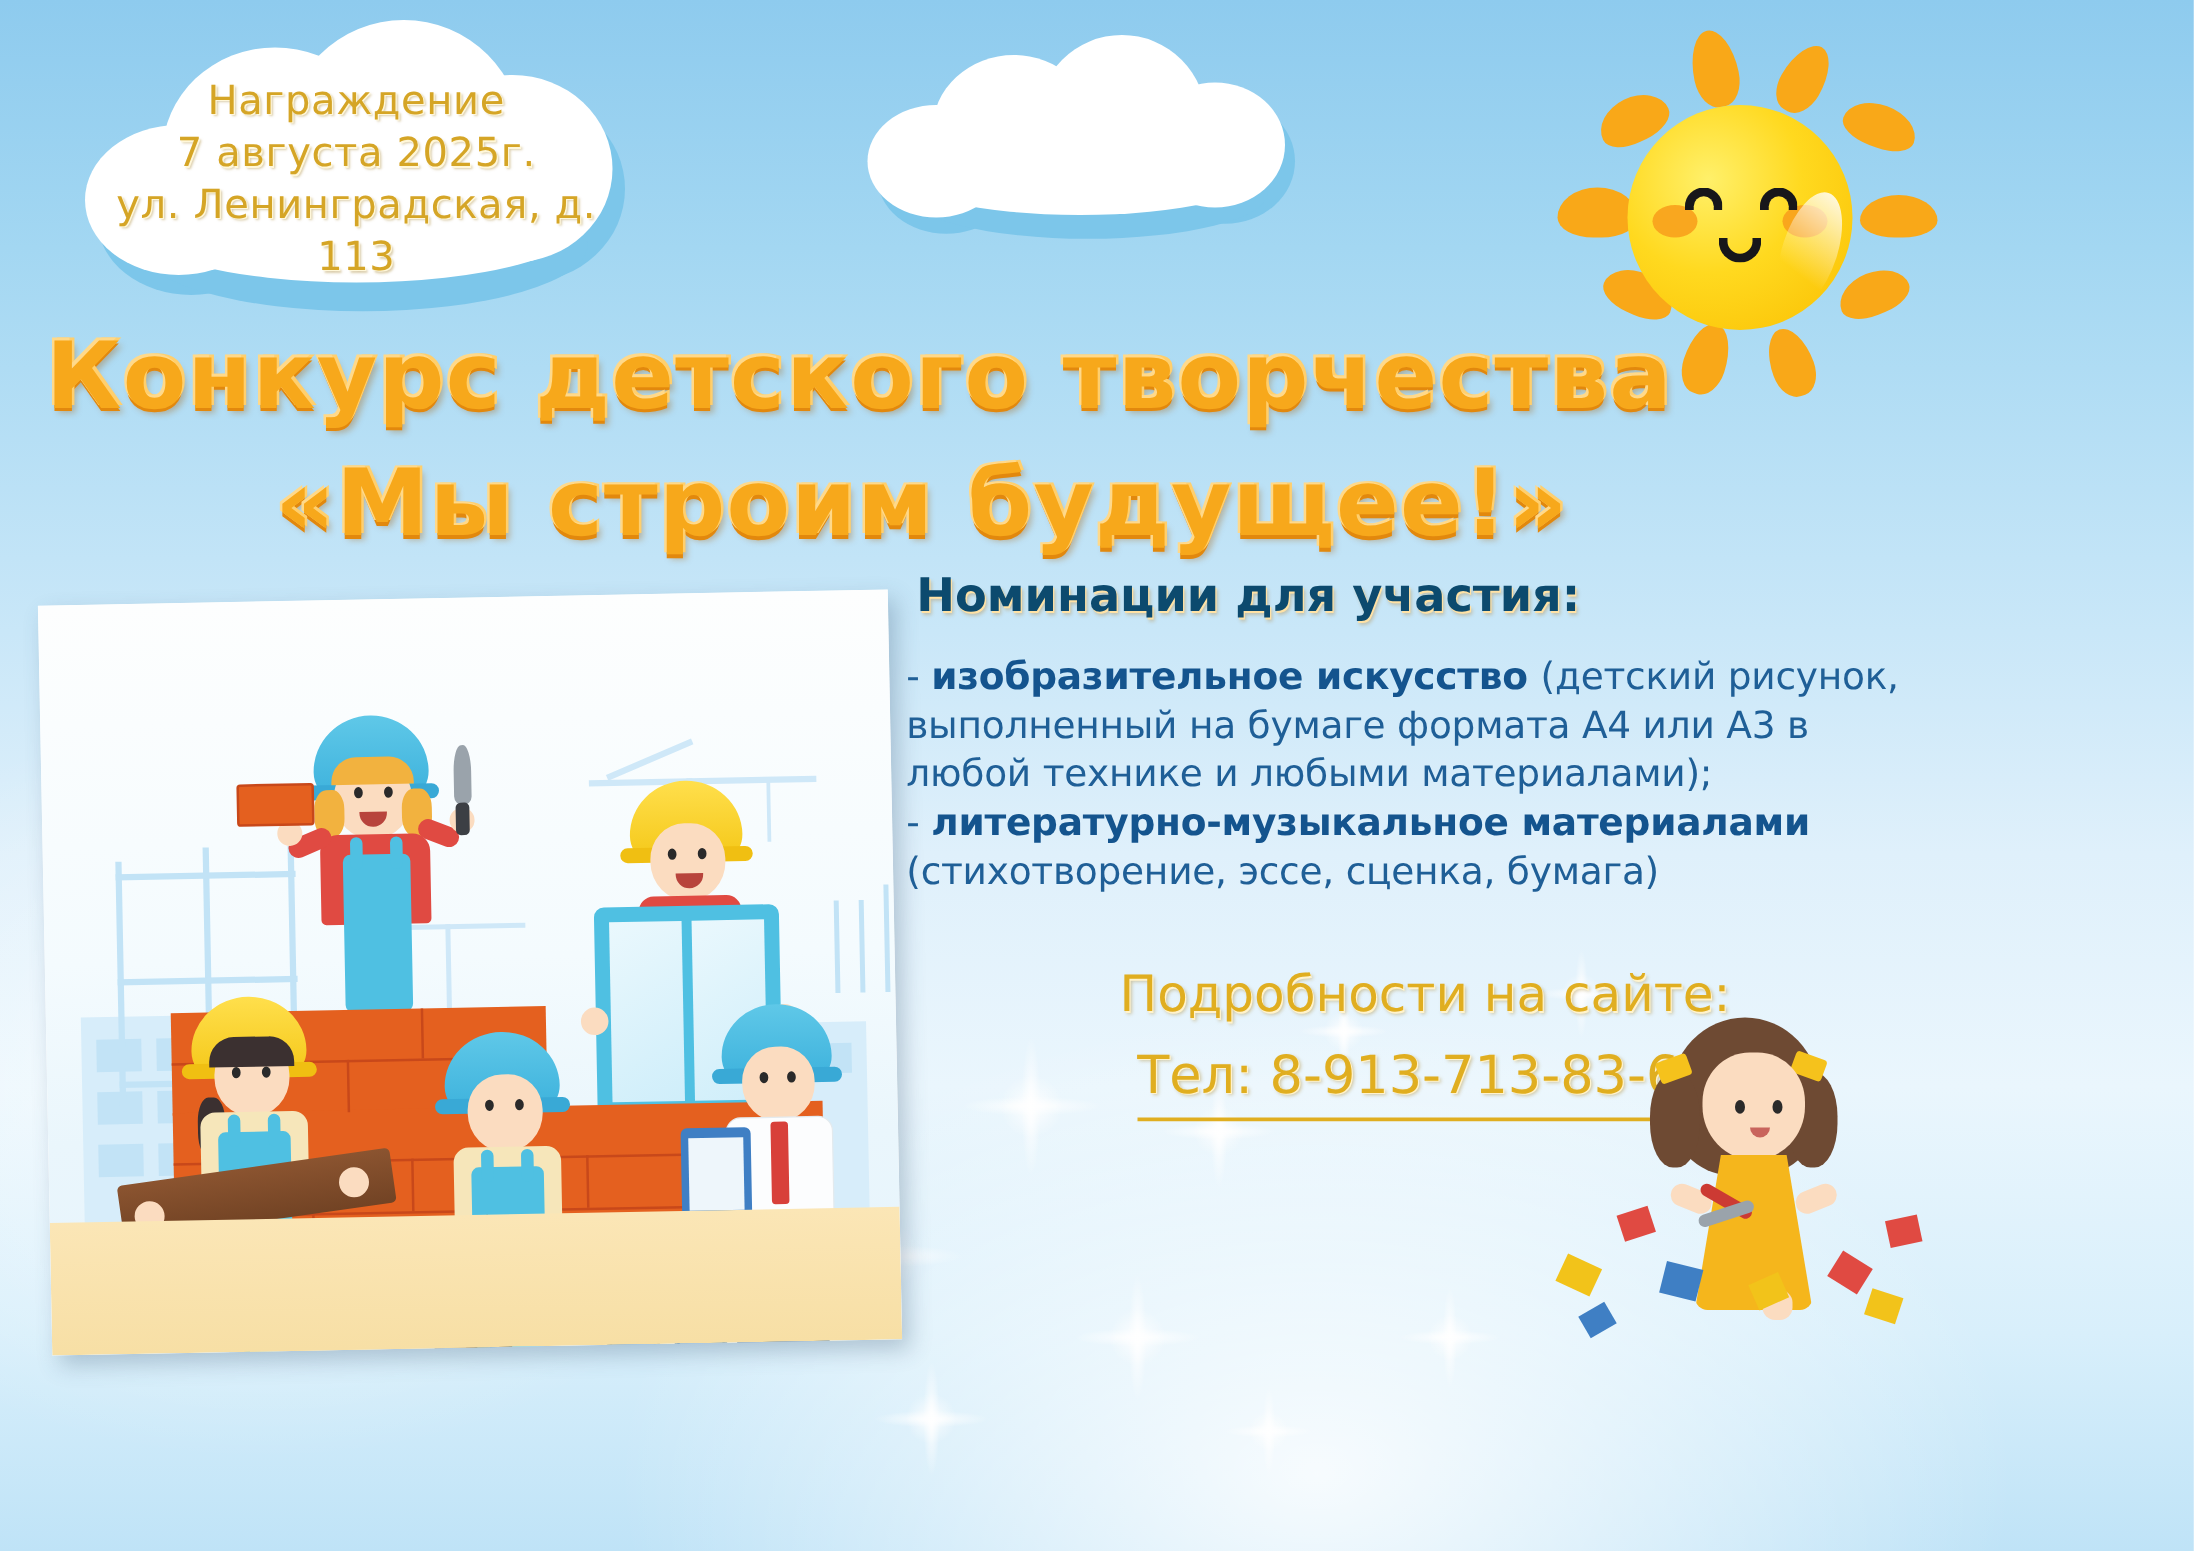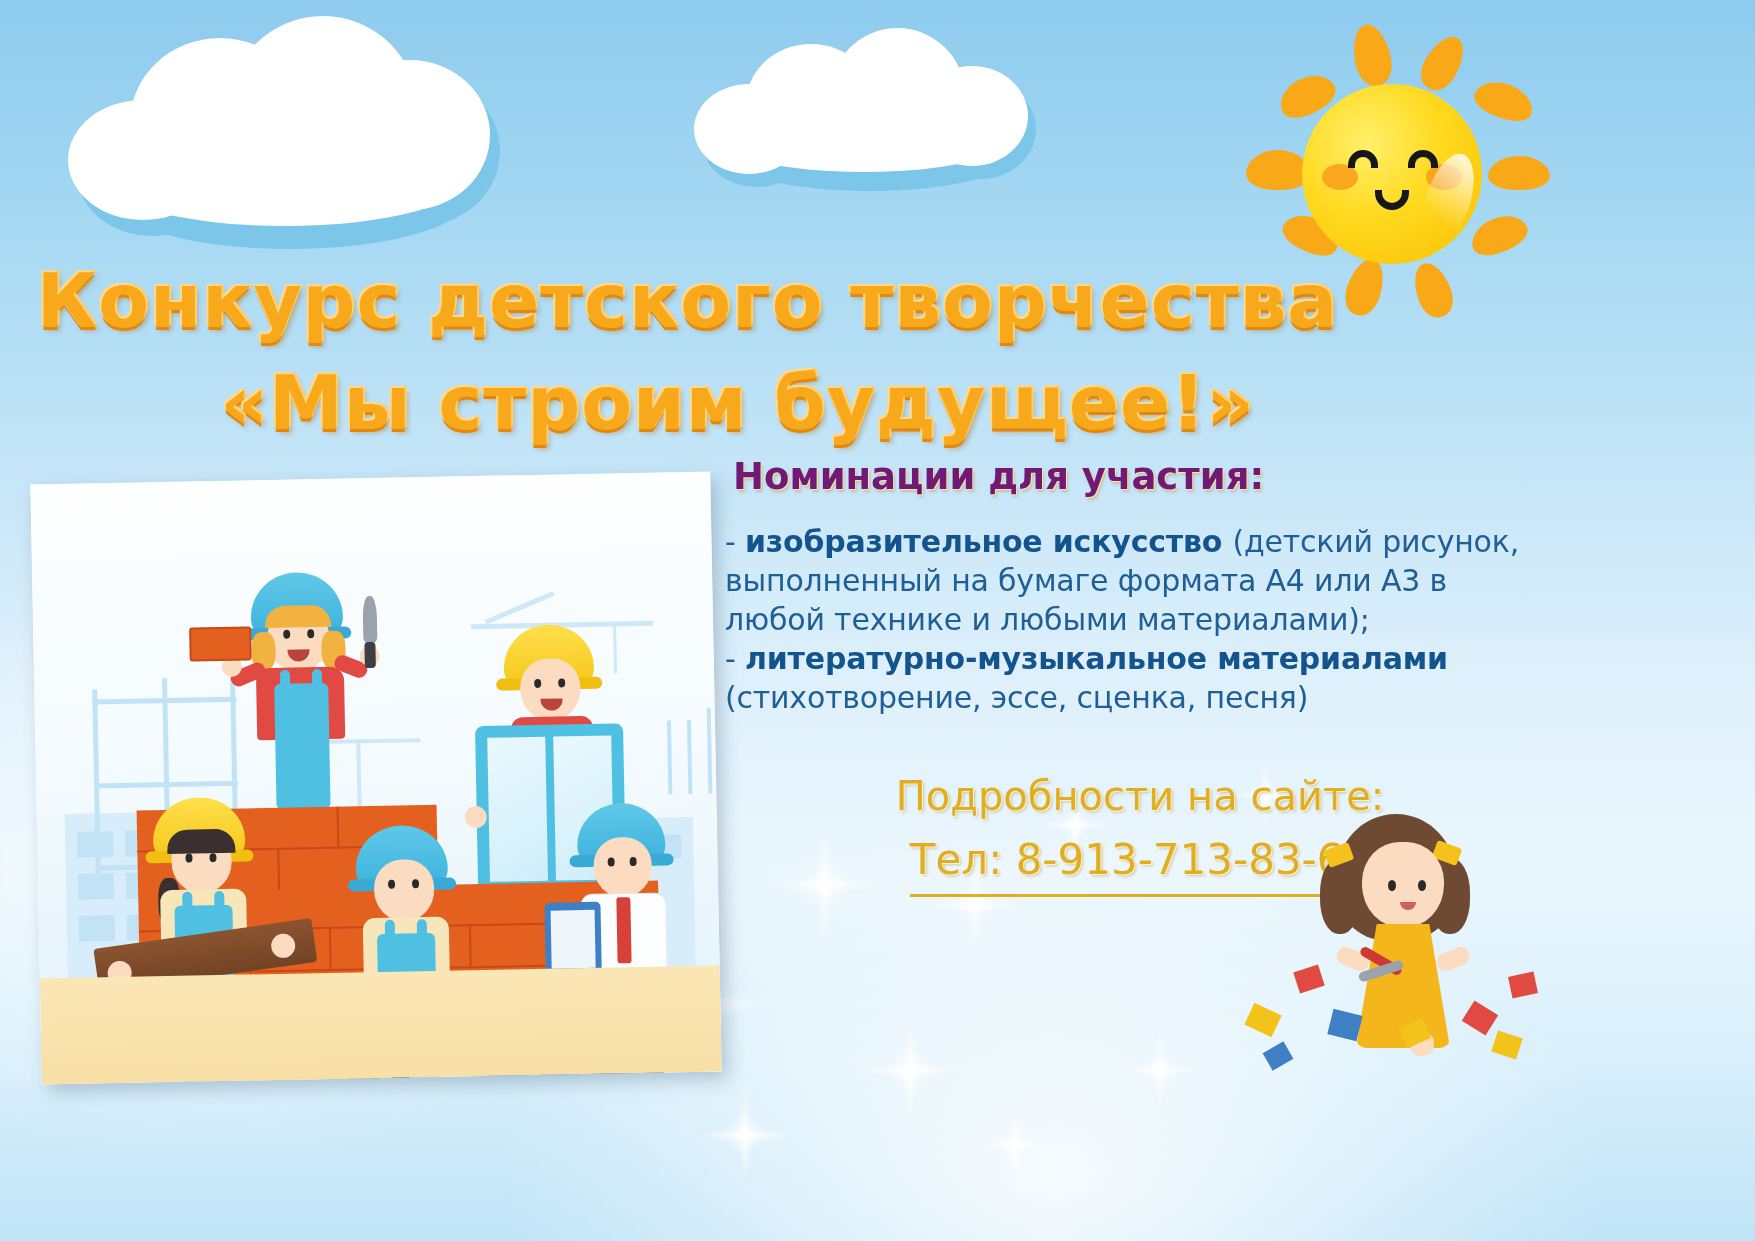--- a/index.html
+++ b/index.html
@@ -113,21 +113,21 @@
   .helmet .brim { position:absolute; left:-9%; bottom:-5px; width:118%; height:12px; border-radius:8px; }
   .face { position:absolute; border-radius:46% 46% 50% 50%; background:#fbdcc0; }
   .body-ovr { position:absolute; background:#4fc0e2; border-radius:6px; }
   .arm { position:absolute; border-radius:10px; }
   .pipe { position:absolute; border-radius:50%; background:#4a90d9; border:3px solid #3a7cc0; }
 
   
   #right-col { position:absolute; left:725px; top:455px; width:830px; }
   .nom-heading {
     font-family:"DejaVu Sans", sans-serif; font-weight:700;
-    font-size:37px; color:#701a75; margin-left:8px;
+    font-size:37px; color:#0c4a6e; margin-left:8px;
     text-shadow:1px 1px 0 #ffe2a5, 2px 3px 3px rgba(170,105,10,.30);
   }
   .nom-list { margin-top:24px; }
   .nom-item {
     font-family:"DejaVu Sans", sans-serif;
     font-size:30px; line-height:1.30; color:#1f5f97; letter-spacing:-.2px;
   }
   .nom-item b { font-weight:700; color:#14548e; }
   .contact { margin-top:48px; }
   .contact-line {
@@ -183,20 +183,25 @@
     <div class="puff" style="left:168px;top:8px;   width:190px;height:190px;"></div>
     <div class="puff" style="left:270px;top:52px;  width:160px;height:150px;"></div>
     <div class="puff" style="left:40px; top:120px; width:360px;height:105px;"></div>
   </div>
   <div class="cloud-body">
     <div class="puff" style="left:8px;  top:92px;  width:150px;height:120px;"></div>
     <div class="puff" style="left:70px; top:30px;  width:180px;height:170px;"></div>
     <div class="puff" style="left:168px;top:8px;   width:190px;height:190px;"></div>
     <div class="puff" style="left:270px;top:52px;  width:160px;height:150px;"></div>
     <div class="puff" style="left:40px; top:118px; width:370px;height:100px;"></div>
+  </div>
+  <div class="info-text">
+    <div>Награждение</div>
+    <div>7 августа 2025г.</div>
+    <div>ул. Ленинградская, д. 113</div>
   </div>
 </div>
 
 <div class="cloud-wrap" id="mid-cloud">
   <div class="cloud-shadow">
     <div class="puff" style="left:4px;  top:62px; width:110px;height:90px;"></div>
     <div class="puff" style="left:56px; top:22px; width:130px;height:120px;"></div>
     <div class="puff" style="left:140px;top:6px;  width:135px;height:135px;"></div>
     <div class="puff" style="left:226px;top:44px; width:112px;height:100px;"></div>
     <div class="puff" style="left:28px; top:84px; width:288px;height:72px;"></div>
@@ -374,21 +379,21 @@
 
 <div id="right-col">
 
   <div class="nom-heading">Номинации для участия:</div>
 
   <div class="nom-list">
     <div class="nom-item">
       <span>- </span><b>изобразительное искусство </b><span>(детский рисунок, выполненный на бумаге формата А4 или А3 в любой технике и любыми материалами);</span>
     </div>
     <div class="nom-item">
-      <span>- </span><b>литературно-музыкальное материалами </b><span>(стихотворение, эссе, сценка, песня)</span>
+      <span>- </span><b>литературно-музыкальное материалами </b><span>(стихотворение, эссе, сценка, бумага)</span>
     </div>
   </div>
 
   <div class="contact">
     <div class="contact-line" id="site-label">Подробности на сайте:</div>
     <div class="contact-center">
       <span class="contact-line" id="phone">Тел: 8-913-713-83-61</span>
     </div>
   </div>
 </div>

